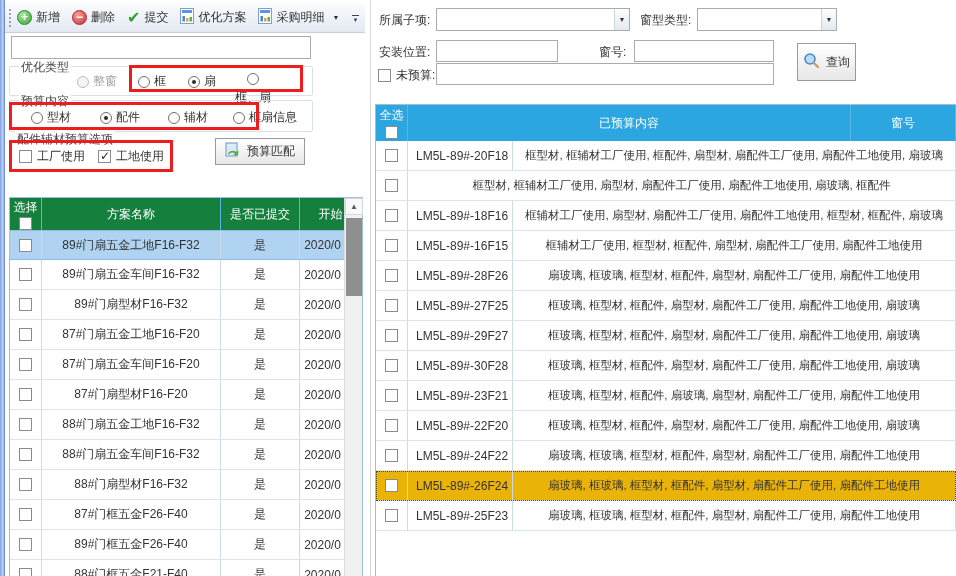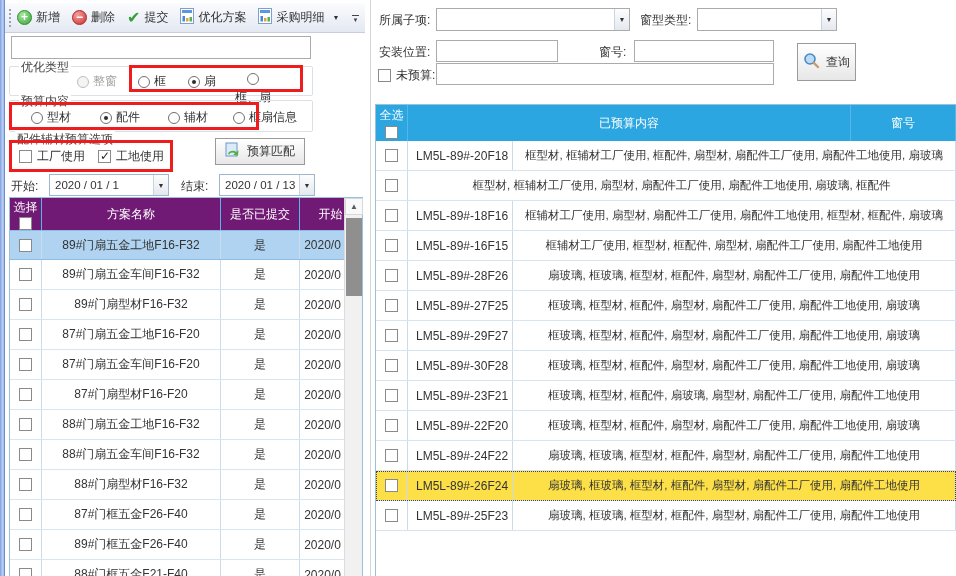--- a/index.html
+++ b/index.html
@@ -56,21 +56,21 @@
   .date-lbl { position:absolute; top:4px; color:#333; }
   .date-combo { position:absolute; top:0; height:22px; border:1px solid #9fb6cf; background:#fff;
     display:flex; align-items:center; }
   .date-text { flex:1; padding-left:5px; white-space:nowrap; font-size:11.5px; }
   .combo-arrow { width:15px; height:100%; border-left:1px solid #c8d4e0;
     background:linear-gradient(#fdfdfd,#e4e8ee); display:flex; align-items:center; justify-content:center;
     font-size:7px; color:#333; }
 
   
   .ltable { position:absolute; left:4px; top:197px; width:354px; height:379px; border:1px solid #9cc0da; border-bottom:none; }
-  .lt-head { display:flex; height:32px; background:#701a75; color:#fff; }
+  .lt-head { display:flex; height:32px; background:#15803d; color:#fff; }
   .lt-h { display:flex; align-items:center; justify-content:center; border-right:1px solid #55b7e8; text-align:center; }
   .lt-h.stacked { flex-direction:column; justify-content:flex-start; padding-top:1px; gap:1px; }
   .c-sel { width:32px; flex:none; }
   .c-name { width:179px; flex:none; }
   .c-sub { width:79px; flex:none; }
   .c-start { flex:1; overflow:hidden; }
   .lt-row { display:flex; height:30px; background:#fff; border-bottom:1px solid #d9e5f0; }
   .lt-row.selected { background:#afd3f0; border-top:1px solid #8fbce4; border-bottom:1px solid #8fbce4; }
   .lt-c { display:flex; align-items:center; justify-content:center; border-right:1px solid #cadbe9;
     white-space:nowrap; overflow:hidden; }
@@ -95,21 +95,21 @@
   .query-btn { position:absolute; left:422px; top:43px; width:59px; height:38px; }
 
   .rtable { position:absolute; left:0; top:104px; width:581px; height:488px; border-left:1px solid #9cc0da; border-top:1px solid #9cc0da; }
   .rt-head { display:flex; height:36px; background:#2ba6e1; color:#fff; }
   .rt-h { display:flex; align-items:center; justify-content:center; border-right:1px solid #55b7e8; }
   .rt-h.stacked { flex-direction:column; justify-content:flex-start; padding-top:2px; gap:2px; }
   .rc-sel { width:32px; flex:none; }
   .rc-no { width:105px; flex:none; }
   .rc-content { flex:1; }
   .rt-row { display:flex; height:30px; background:#fff; border-bottom:1px solid #d8e4f0; }
-  .rt-row.selected { background:#fde047; outline:1px dotted #444; outline-offset:-1px; }
+  .rt-row.selected { background:#eab308; outline:1px dotted #444; outline-offset:-1px; }
   .rt-c { display:flex; align-items:center; border-right:1px solid #cadbe9; white-space:nowrap; overflow:hidden; }
   .rt-c.rc-sel { justify-content:center; }
   .rt-c.rc-no { padding-left:8px; }
   .rt-c.rc-content { justify-content:center; font-size:11.5px; }
 </style>
 </head>
 <body>
 
 <div class="screen">
 
@@ -212,32 +212,20 @@
     <div class="red-rect" style="left:4px; top:140px; width:164px; height:32px;"></div>
 
     <div class="btn match-btn">
       <span><svg width="16" height="16" viewBox="0 0 16 16">
             <rect x="1" y="1" width="11" height="13" fill="#ddebf8" stroke="#6f95c8"></rect>
             <path d="M3 12 C4 8.5 9 8 11.5 10 L13.5 8.2 L13 13.5 L8 12.8 L10 11.4 C8 10 5 10.5 4.3 12.6 Z" fill="#55b040"></path>
           </svg></span>
       <span>预算匹配</span>
     </div>
 
-    <div class="date-row">
-      <span class="date-lbl" style="left:6px;">开始:</span>
-      <div class="date-combo" style="left:44px; width:120px;">
-        <span class="date-text">2020 / 01 / 1</span>
-        <span class="combo-arrow">▼</span>
-      </div>
-      <span class="date-lbl" style="left:176px;">结束:</span>
-      <div class="date-combo" style="left:214px; width:96px;">
-        <span class="date-text">2020 / 01 / 13</span>
-        <span class="combo-arrow">▼</span>
-      </div>
-    </div>
 
     <div class="ltable">
       <div class="lt-head">
         <div class="lt-h c-sel stacked">
           <span>选择</span>
           <span class="checkbox"></span>
         </div>
         <div class="lt-h c-name">方案名称</div>
         <div class="lt-h c-sub">是否已提交</div>
         <div class="lt-h c-start">开始</div>

